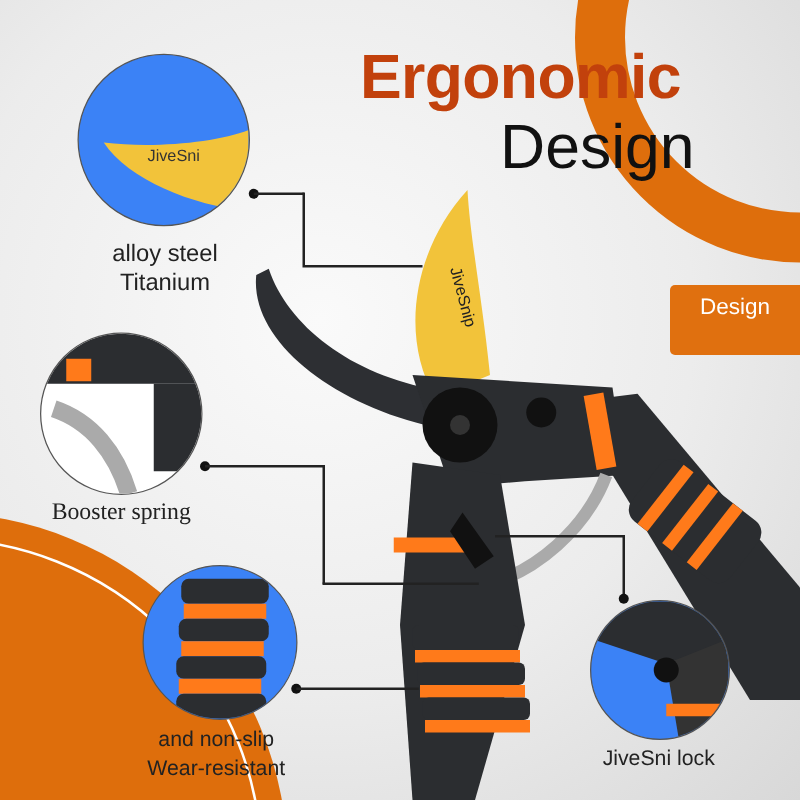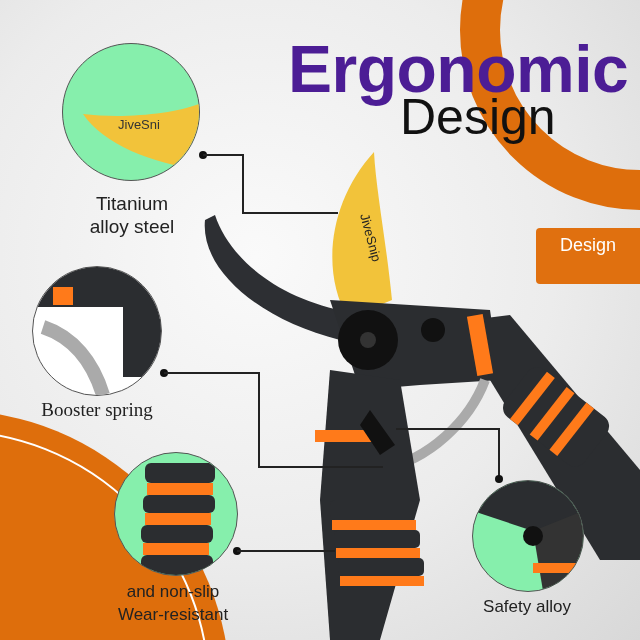--- a/index.html
+++ b/index.html
@@ -1,24 +1,24 @@
 <!DOCTYPE html>
 <html><head>
 <meta charset="utf-8">
 <style>
   html,body{margin:0;padding:0;}
   body{width:640px;height:640px;overflow:hidden;position:relative;
     background:radial-gradient(ellipse at 40% 40%,#fafafa 0%,#ececec 55%,#d8d8d8 100%);
     font-family:"Liberation Sans",sans-serif;}
   .abs{position:absolute;}
-  .title1{left:288px;top:36px;font-size:66px;font-weight:bold;color:#4c1d95;letter-spacing:-0.5px;line-height:1;}
+  .title1{left:288px;top:36px;font-size:50px;font-weight:bold;color:#c2410c;letter-spacing:-0.5px;line-height:1;}
   .title2{left:400px;top:92px;font-size:50px;color:#111;line-height:1;}
   .badge{left:536px;top:228px;width:104px;height:56px;background:#e0700f;border-radius:4px 0 0 4px;
     color:#fff;font-size:18px;text-align:center;line-height:22px;padding-top:6px;box-sizing:border-box;}
-  .circle{border-radius:50%;border:1.5px solid #555;background:#86efac;overflow:hidden;}
+  .circle{border-radius:50%;border:1.5px solid #555;background:#3b82f6;overflow:hidden;}
   .label{font-size:19px;color:#222;text-align:center;line-height:23px;}
   .dot{width:8px;height:8px;border-radius:50%;background:#111;}
   .line{background:#222;}
   .swoosh-tr{right:-180px;top:-150px;width:360px;height:360px;border-radius:50%;border:40px solid #de6e0c;box-sizing:border-box;}
   .swoosh-bl{left:-330px;bottom:-330px;width:560px;height:560px;border-radius:50%;background:#de6e0c;}
   .swoosh-bl-line{left:-310px;bottom:-310px;width:520px;height:520px;border-radius:50%;border:2px solid #fff;box-sizing:border-box;}
 </style>
 </head>
 <body>
 
@@ -68,22 +68,22 @@
   <path d="M370,410 L395,445 L380,455 L360,425 Z" fill="#111"></path>
 </svg>
 
 <div class="abs circle" style="left:62px;top:43px;width:136px;height:136px;">
   <svg width="136" height="136">
       <path d="M20,70 C60,75 110,70 136,60 L136,125 C90,120 40,100 20,70 Z" fill="#f2c33a"></path>
   <text x="55" y="85" font-size="13" fill="#333" font-family="Liberation Sans, sans-serif">JiveSni</text>
     </svg>
 </div>
 <div class="abs label" style="left:72px;top:192px;width:120px;">
+  <div>alloy steel</div>
   <div>Titanium</div>
-  <div>alloy steel</div>
 </div>
 <div class="abs dot" style="left:199px;top:151px;"></div>
 <div class="abs line" style="left:203px;top:154px;width:40px;height:2px;"></div>
 <div class="abs line" style="left:242px;top:154px;width:2px;height:58px;"></div>
 <div class="abs line" style="left:242px;top:212px;width:96px;height:2px;"></div>
 
 <div class="abs circle" style="left:32px;top:266px;width:128px;height:128px;background:#fff;">
   <svg width="128" height="128">
       <rect x="0" y="0" width="128" height="40" fill="#2b2d30"></rect>
       <rect x="20" y="20" width="20" height="18" fill="#ff7a1a"></rect>
@@ -116,16 +116,16 @@
 <div class="abs line" style="left:237px;top:550px;width:98px;height:2px;"></div>
 
 <div class="abs circle" style="left:472px;top:480px;width:110px;height:110px;">
   <svg width="110" height="110">
       <path d="M0,0 L110,0 L110,40 L60,50 L0,30 Z" fill="#2b2d30"></path>
       <path d="M60,50 L110,30 L110,110 L70,110 Z" fill="#333"></path>
       <circle cx="60" cy="55" r="10" fill="#111"></circle>
       <rect x="60" y="82" width="50" height="10" fill="#ff7a1a"></rect>
     </svg>
 </div>
-<div class="abs label" style="left:470px;top:595px;width:114px;font-size:17px;">Safety alloy</div>
+<div class="abs label" style="left:470px;top:595px;width:114px;font-size:17px;">JiveSni lock</div>
 <div class="abs line" style="left:396px;top:428px;width:104px;height:2px;"></div>
 <div class="abs line" style="left:498px;top:428px;width:2px;height:50px;"></div>
 <div class="abs dot" style="left:495px;top:475px;"></div>
 
 </body></html>

